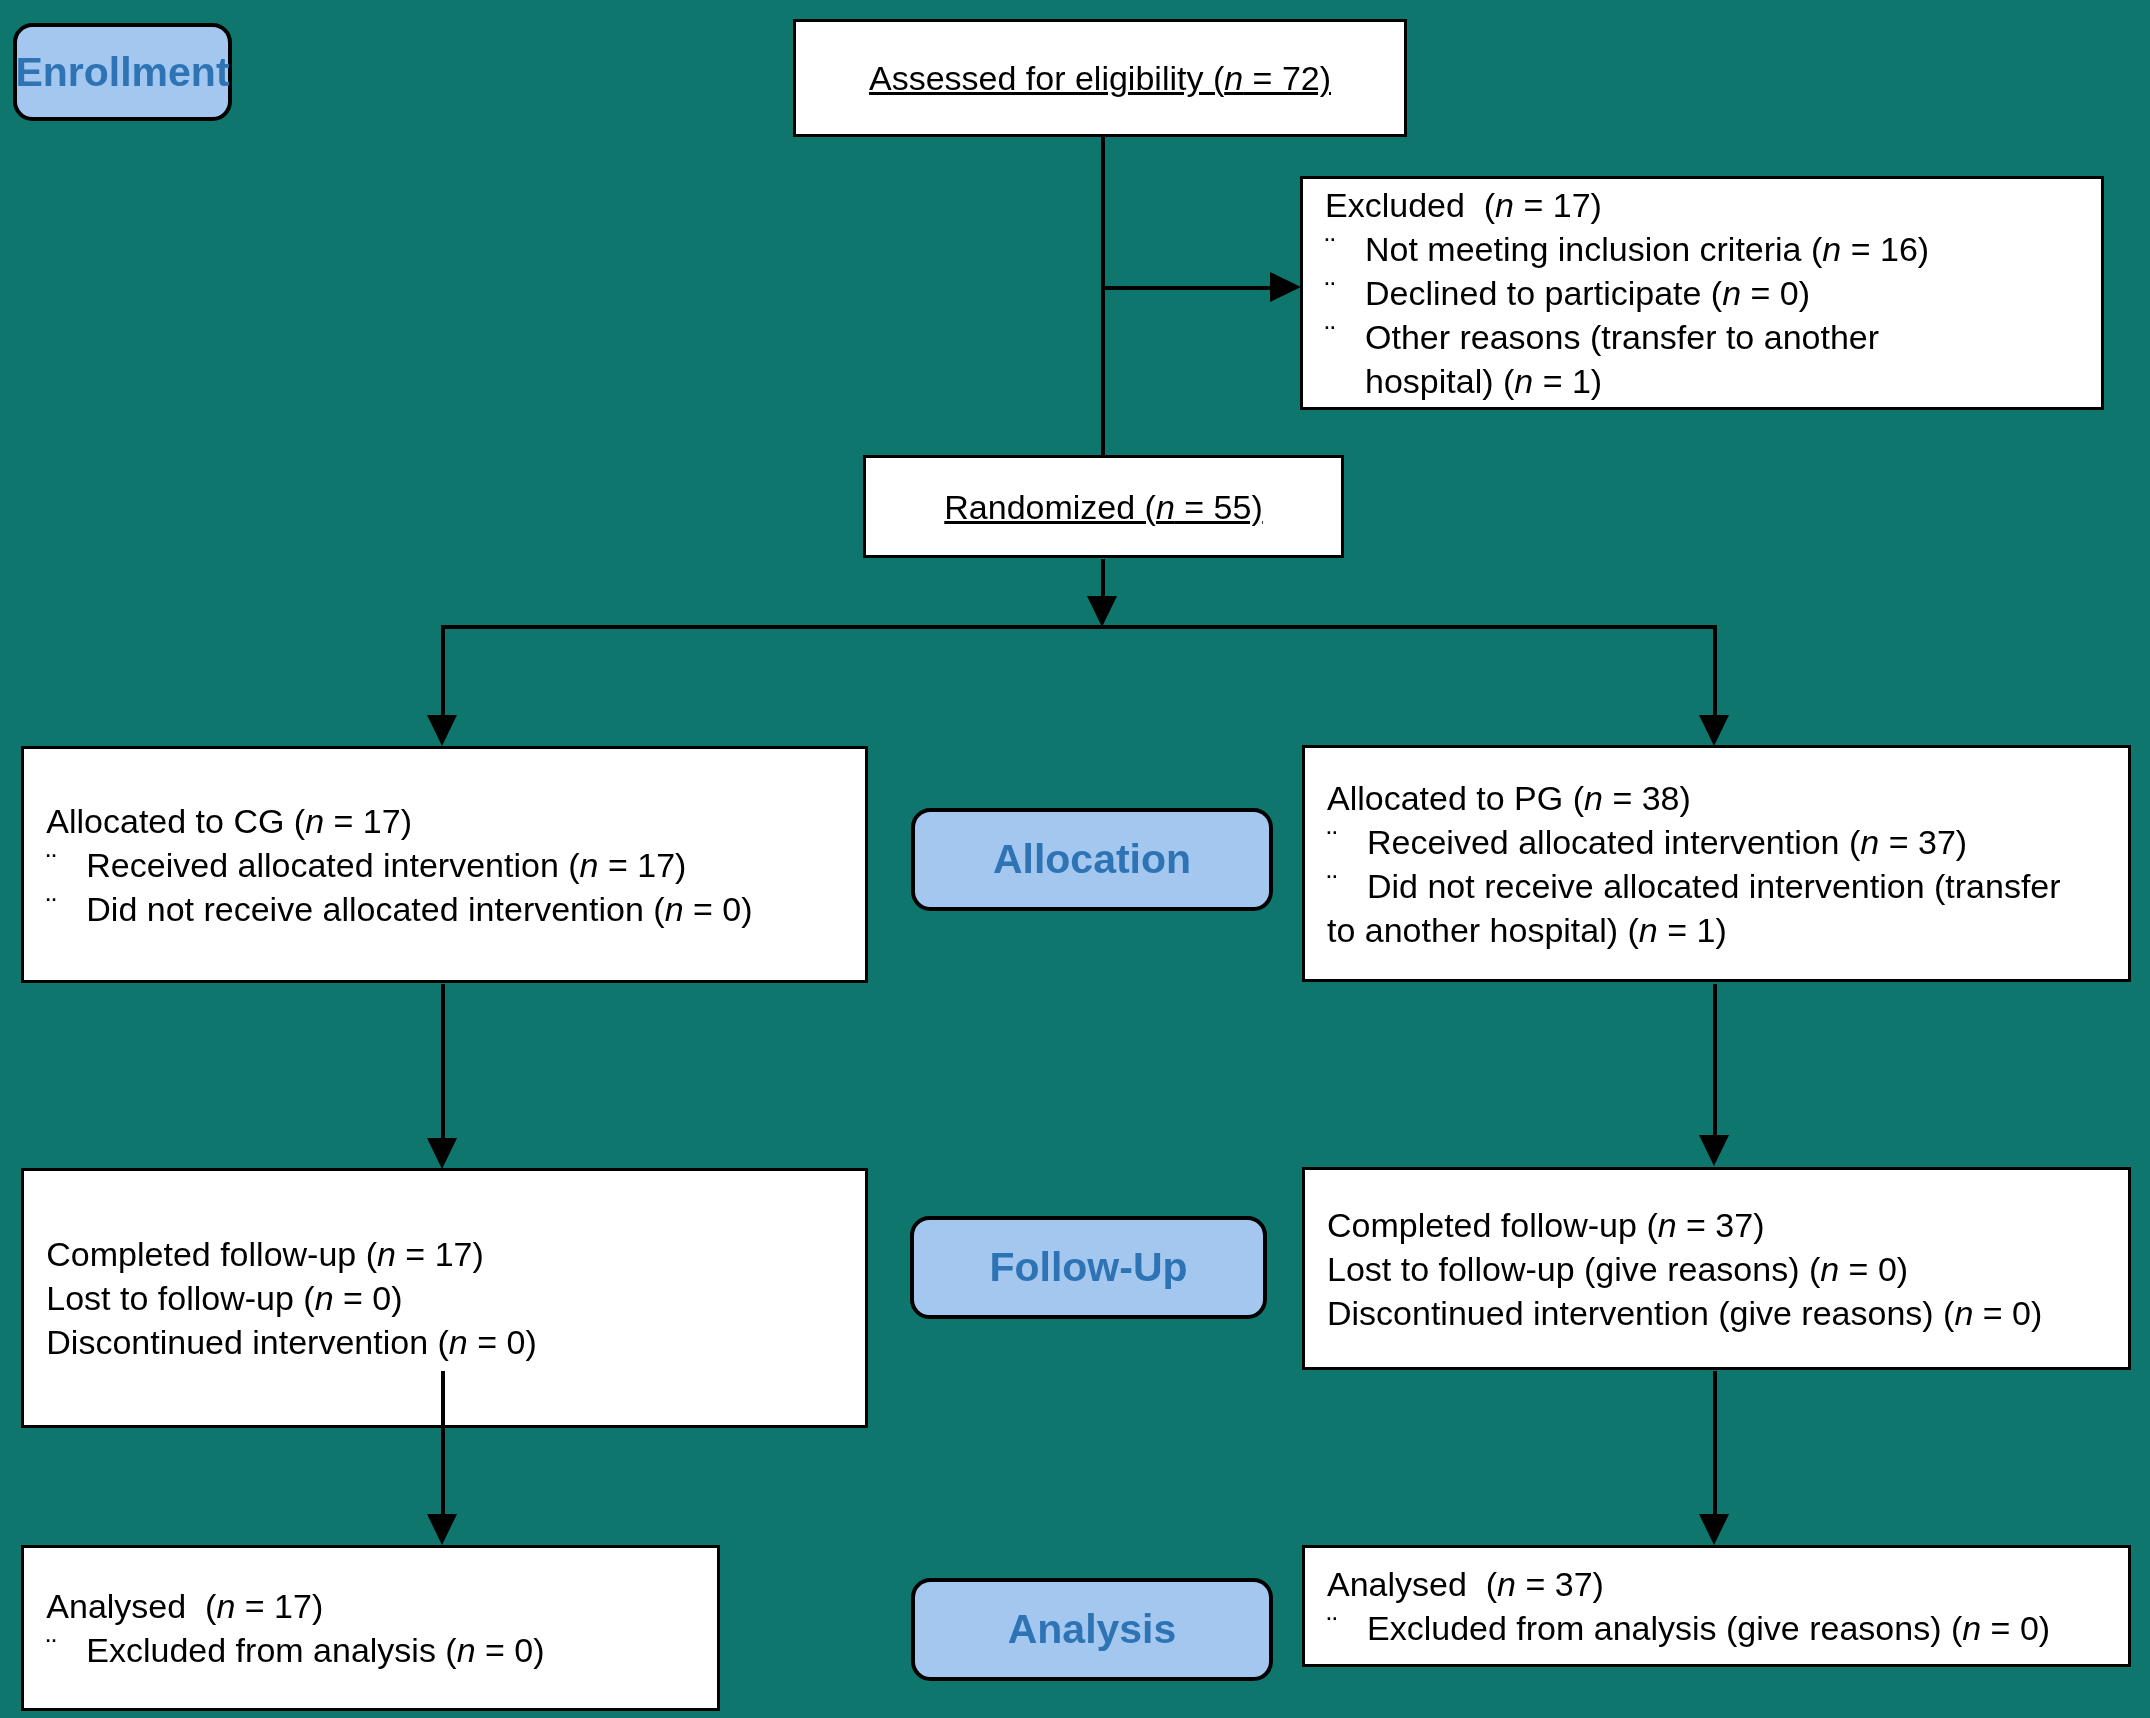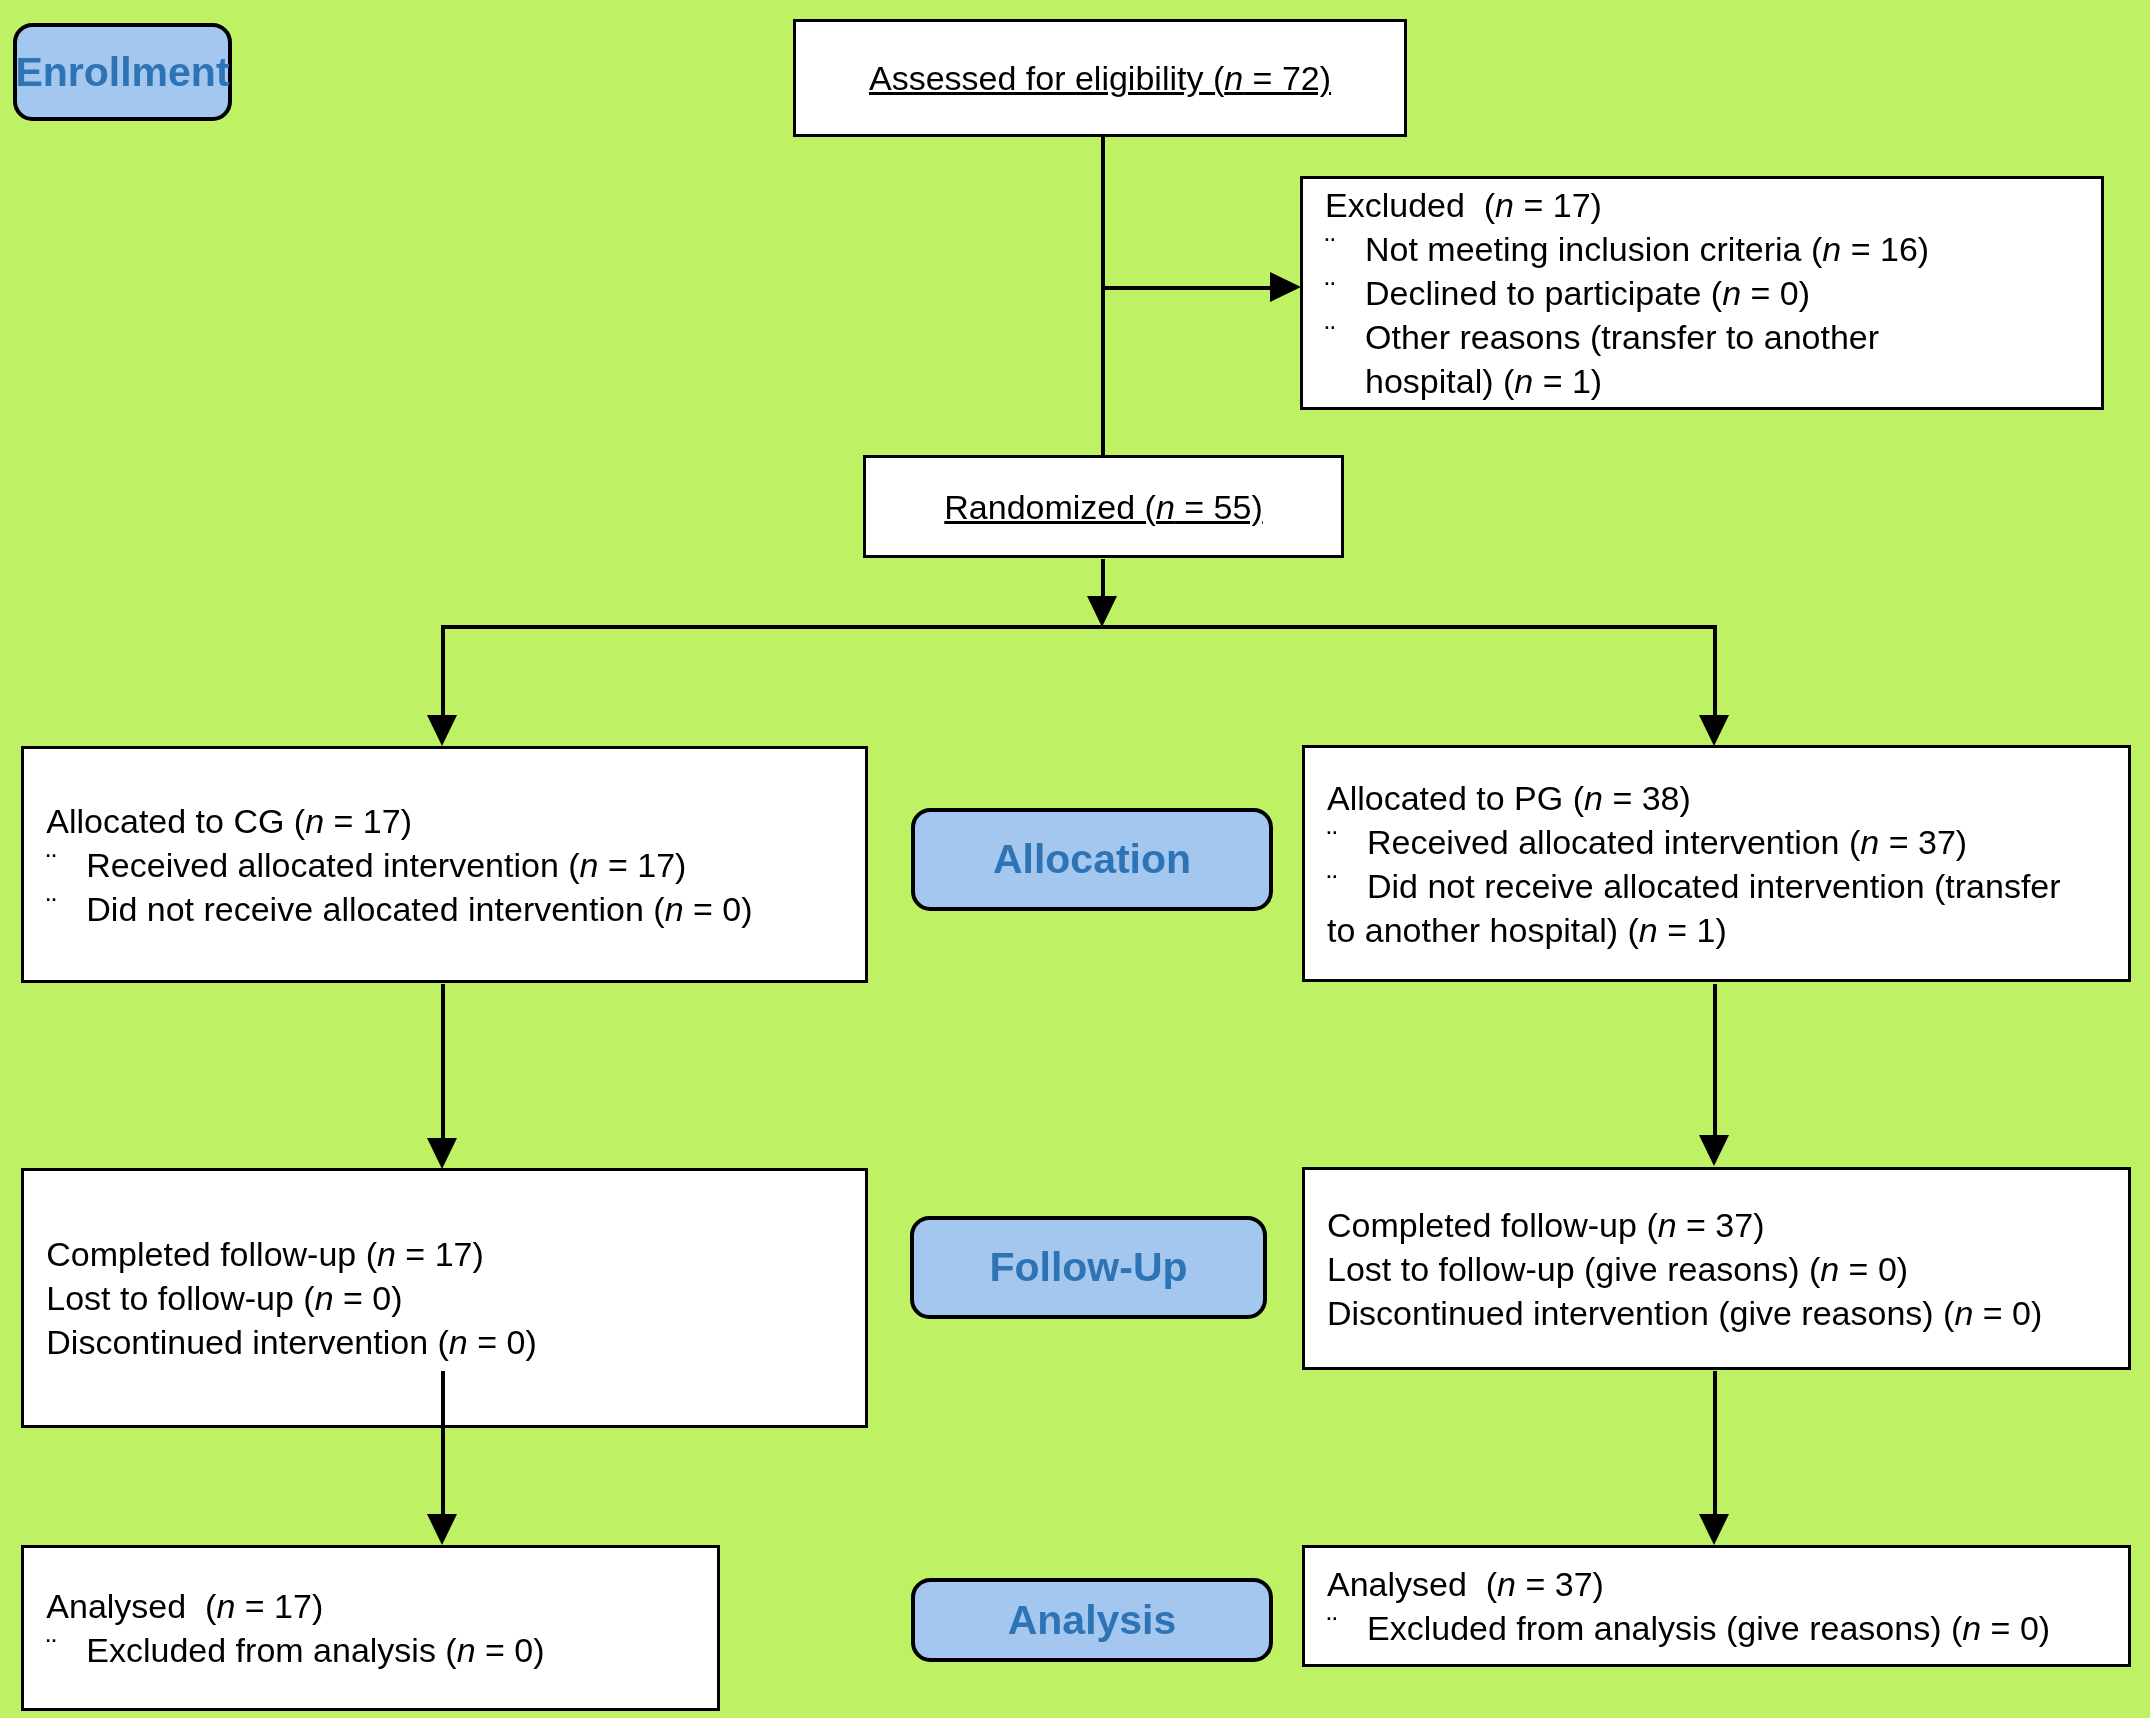--- a/index.html
+++ b/index.html
@@ -1,19 +1,19 @@
 <!DOCTYPE html>
 <html style="--label-fill: #A4C7F0; --label-text: #2E74B5;font-size:10.3px"><head>
 <meta charset="utf-8">
 <style>
   html,body{margin:0;padding:0;background:#ffffff;}
   .canvas{
     position:relative;
     width:2151px;height:1719px;
-    background:#bef264;
+    background:#0f766e;
     font-family:"Liberation Sans", sans-serif;
     color:#000000;
   }
   
   .fbox{
     position:absolute;
     background:#ffffff;
     border:3.9px solid #000000;
     box-sizing:border-box;
     font-size:34px;
@@ -185,21 +185,21 @@
 
   <div class="fbox" style="left:21.3px;top:1545px;width:699px;height:166px;">
     <div class="bline">
       <span class="txt">Analysed  (<i>n</i> = 17)</span>
     </div>
     <div class="bline hang">
       <span class="bullet">¨</span><span class="txt">Excluded from analysis (<i>n</i> = 0)</span>
     </div>
   </div>
 
-  <div class="stage" style="left:911px;top:1578px;width:362px;height:84px;">
+  <div class="stage" style="left:911px;top:1578px;width:362px;height:103px;">
     <span>Analysis</span>
   </div>
 
   <div class="fbox" style="left:1302px;top:1545px;width:829px;height:122px;">
     <div class="bline">
       <span class="txt">Analysed  (<i>n</i> = 37)</span>
     </div>
     <div class="bline hang">
       <span class="bullet">¨</span><span class="txt">Excluded from analysis (give reasons) (<i>n</i> = 0)</span>
     </div>

